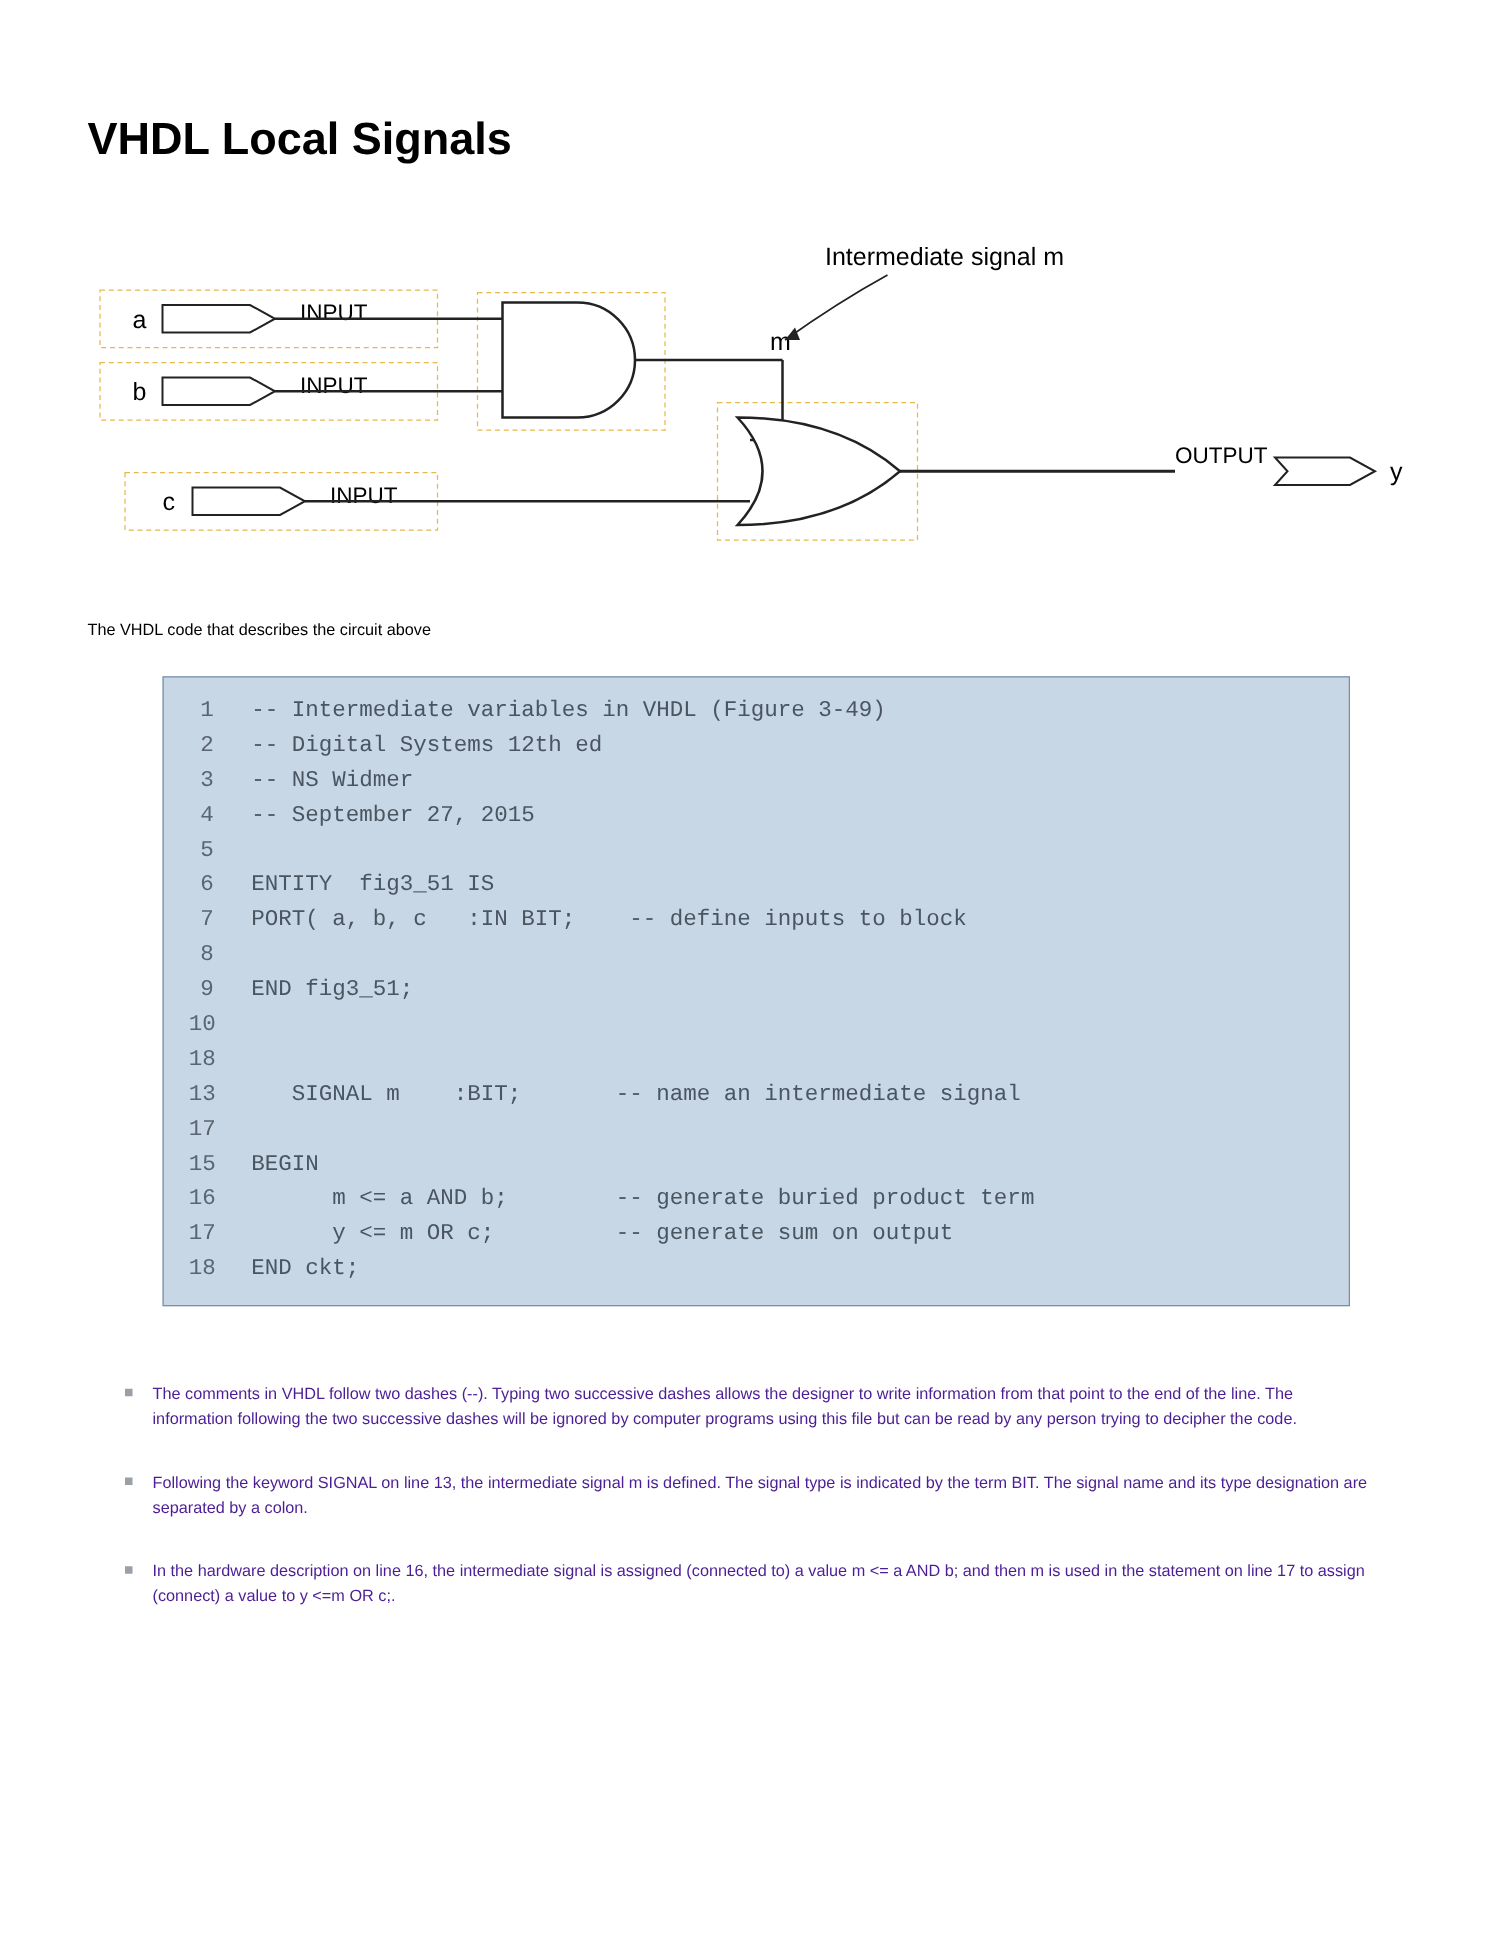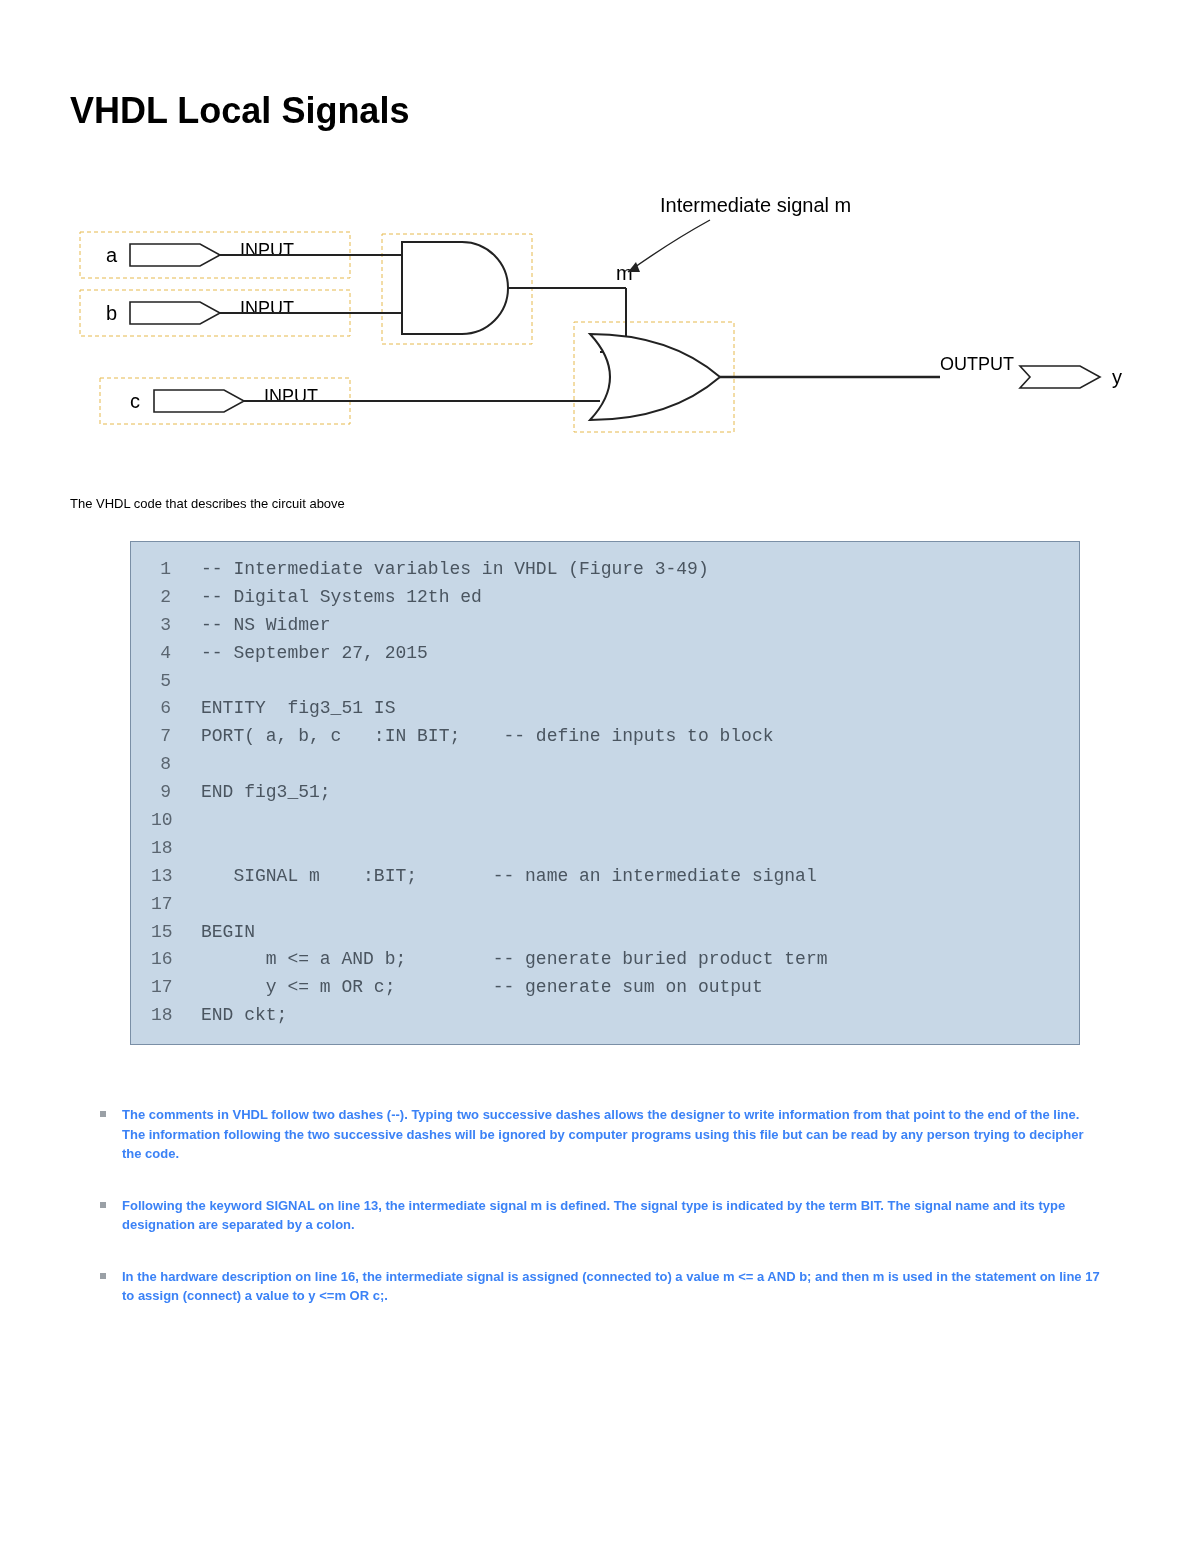--- a/index.html
+++ b/index.html
@@ -53,24 +53,24 @@
   }
   ul.notes {
     list-style: none;
     padding: 0 30px 0 30px;
     margin: 0;
   }
   ul.notes li {
     position: relative;
     padding-left: 22px;
     font-size: 13px;
-    font-weight: 700;
+    font-weight: 400;
     line-height: 1.5;
     margin-bottom: 32px;
-    color: #3b82f6;
+    color: #4c1d95;
   }
   ul.notes li::before {
     content: "";
     position: absolute;
     left: 0;
     top: 6px;
     width: 6px;
     height: 6px;
     background: #9aa0a6;
   }

